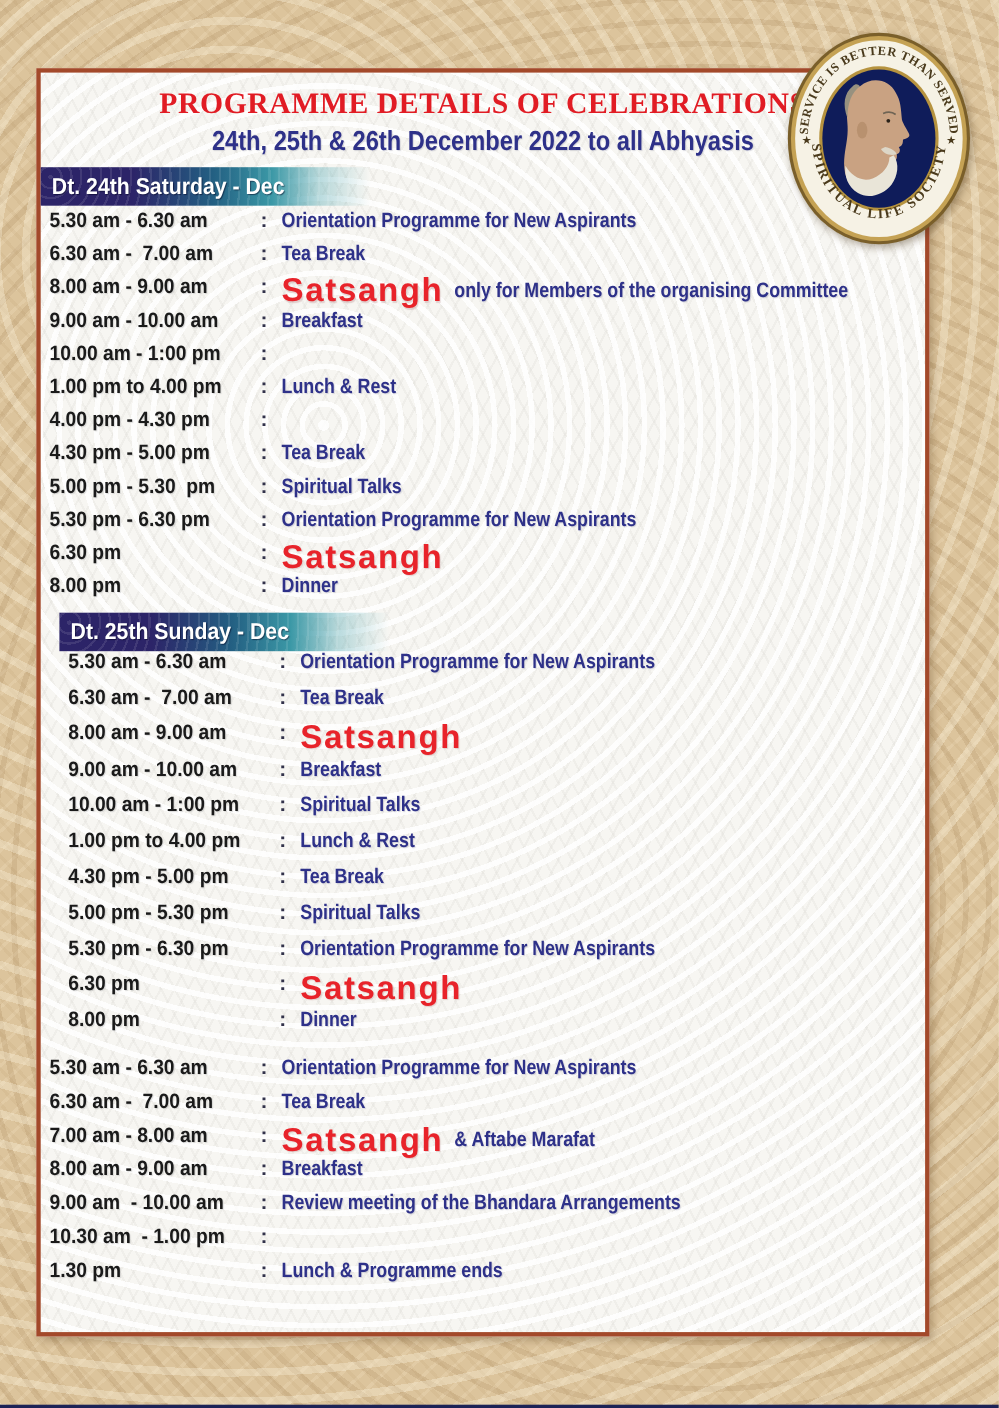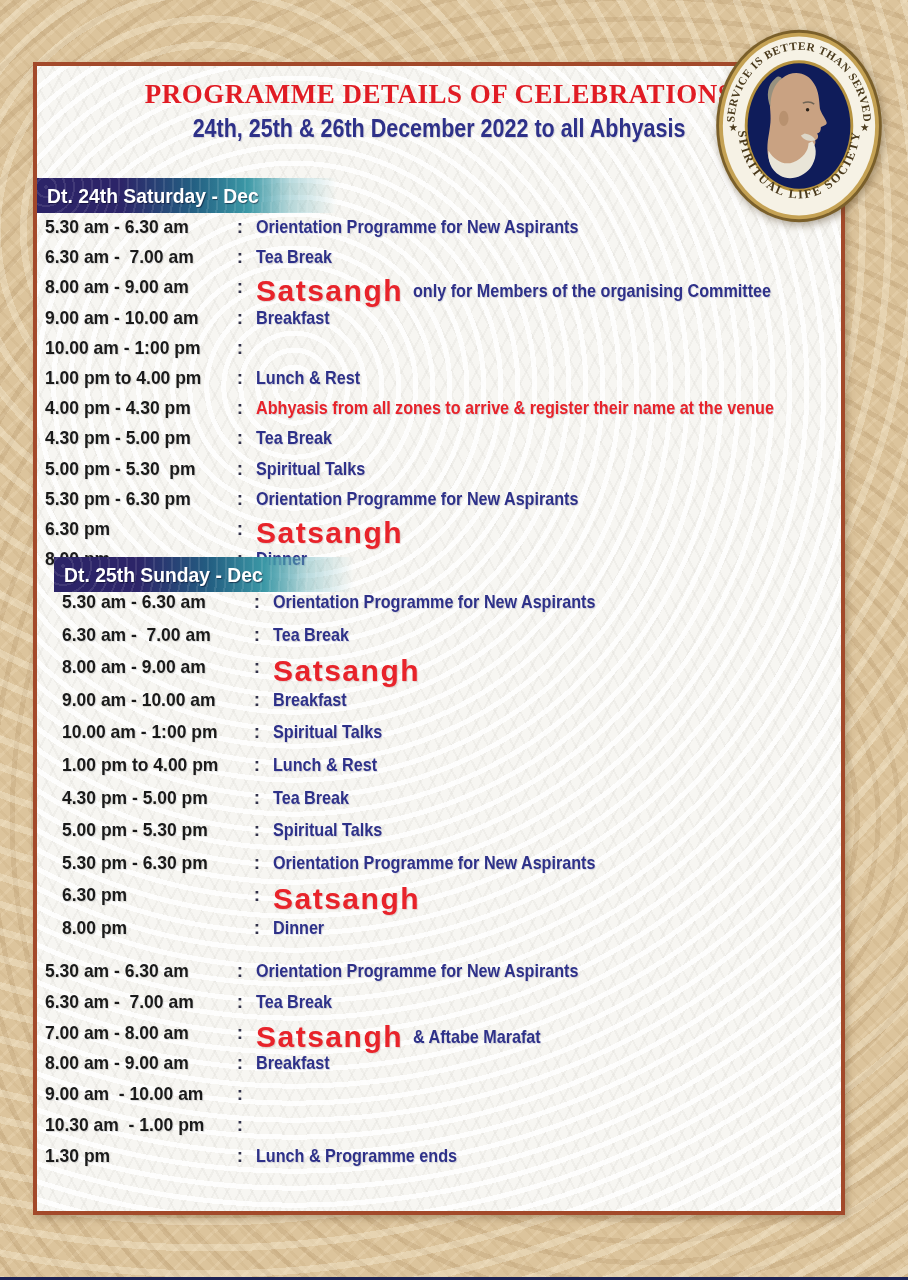--- a/index.html
+++ b/index.html
@@ -78,21 +78,21 @@
 </style>
 </head>
 <body>
 
 <div class="sheet">
   <div class="title">PROGRAMME DETAILS OF CELEBRATIONS</div>
   <div class="subtitle">24th, 25th &amp; 26th December 2022 to all Abhyasis</div>
 </div>
 
 <div id="sections">
-    <div class="section" style="top: 152px; margin-top: 26px;">
+    <div class="section" style="top: 152px;">
       <div class="daybar">
         <span class="daybar-label">Dt. 24th Saturday - Dec</span>
       </div>
       <div class="rows" style="margin-top: 3px;">
         <div class="row" style="height: 30.2px;">
           <span class="time">5.30 am - 6.30 am</span>
           <span class="colon">:</span>
           <span class="act">
             <span class="activity">Orientation Programme for New Aspirants</span>
           </span>
@@ -126,23 +126,20 @@
         <div class="row" style="height: 30.2px;">
           <span class="time">1.00 pm to 4.00 pm</span>
           <span class="colon">:</span>
           <span class="act">
             <span class="activity">Lunch &amp; Rest</span>
           </span>
         </div>
         <div class="row" style="height: 30.2px;">
           <span class="time">4.00 pm - 4.30 pm</span>
           <span class="colon">:</span>
-          <span class="act">
-            <span class="highlight">Abhyasis from all zones to arrive &amp; register their name at the venue</span>
-          </span>
         </div>
         <div class="row" style="height: 30.2px;">
           <span class="time">4.30 pm - 5.00 pm</span>
           <span class="colon">:</span>
           <span class="act">
             <span class="activity">Tea Break</span>
           </span>
         </div>
         <div class="row" style="height: 30.2px;">
           <span class="time">5.00 pm - 5.30  pm</span>
@@ -285,20 +282,23 @@
         <div class="row" style="height: 30.8px;">
           <span class="time">8.00 am - 9.00 am</span>
           <span class="colon">:</span>
           <span class="act">
             <span class="activity">Breakfast</span>
           </span>
         </div>
         <div class="row" style="height: 30.8px;">
           <span class="time">9.00 am  - 10.00 am</span>
           <span class="colon">:</span>
+          <span class="act">
+            <span class="activity">Review meeting of the Bhandara Arrangements</span>
+          </span>
         </div>
         <div class="row" style="height: 30.8px;">
           <span class="time">10.30 am  - 1.00 pm</span>
           <span class="colon">:</span>
         </div>
         <div class="row" style="height: 30.8px;">
           <span class="time">1.30 pm</span>
           <span class="colon">:</span>
           <span class="act">
             <span class="activity">Lunch &amp; Programme ends</span>

